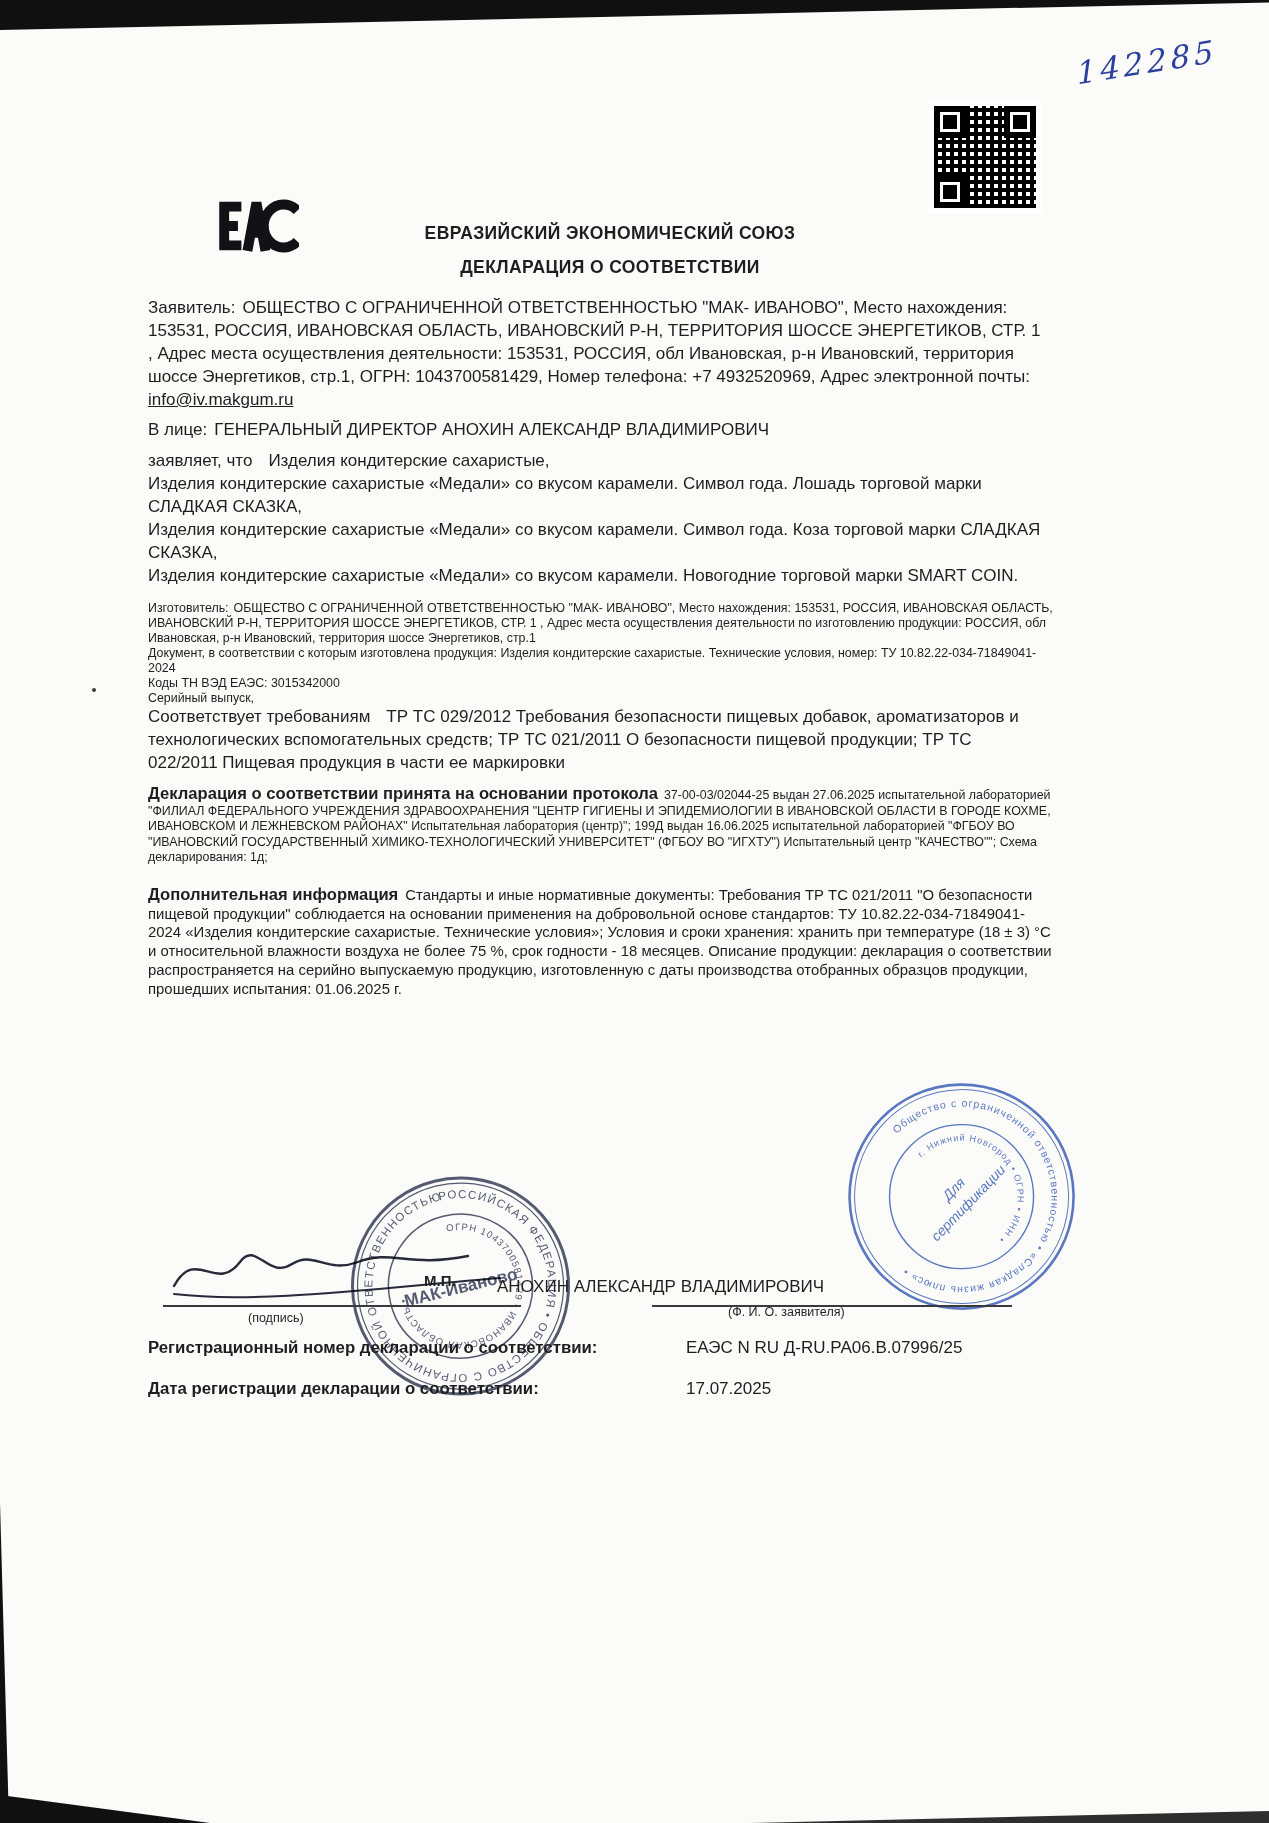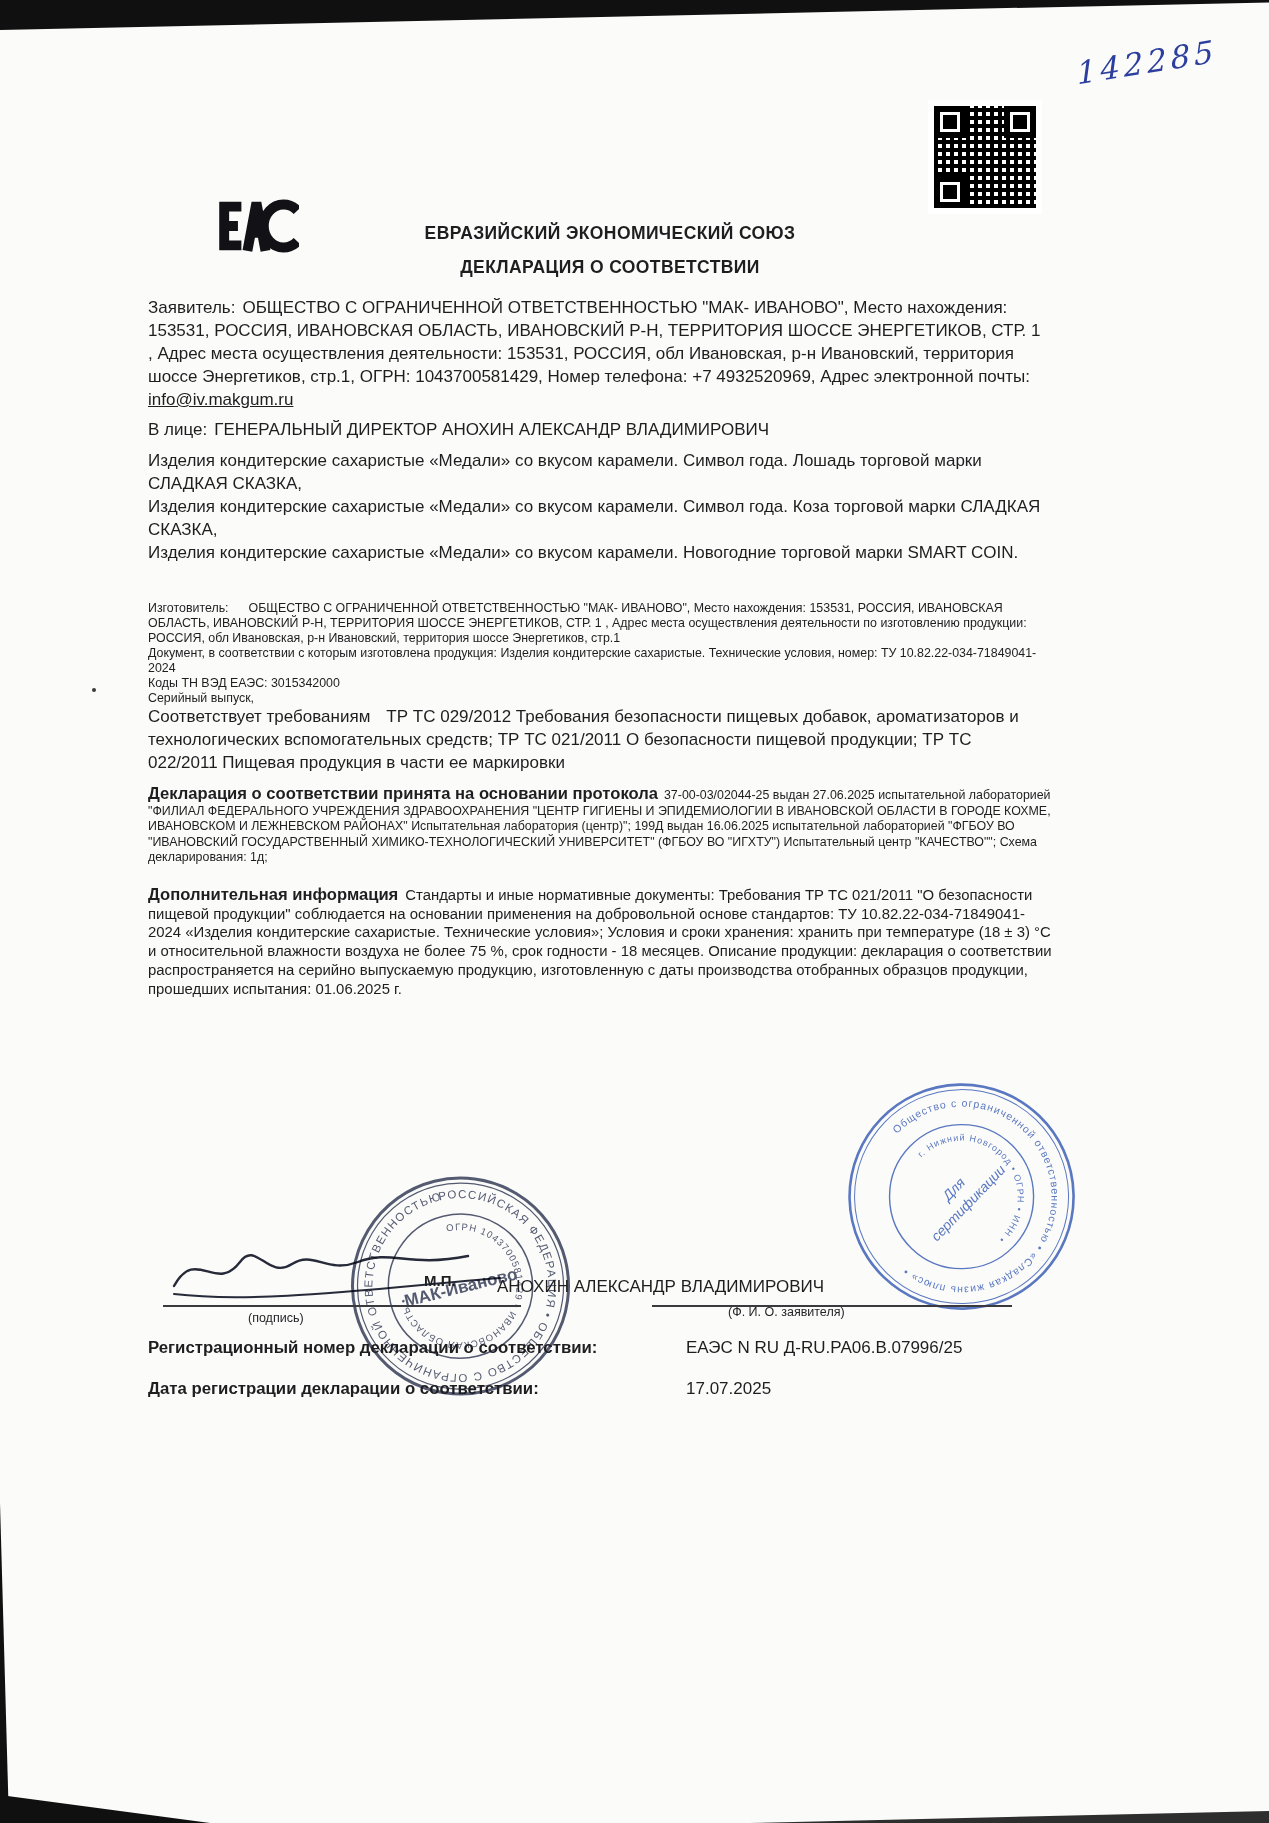--- a/index.html
+++ b/index.html
@@ -5,21 +5,21 @@
   html,body{margin:0;padding:0;background:#141414;}
   .scan{position:relative;width:1269px;height:1823px;overflow:hidden;background:#141414;}
   .page{position:absolute;inset:0;background:#fbfbf9;font-family:"Liberation Sans",sans-serif;color:#1e1e21;}
   .abs{position:absolute;}
   .edge{position:absolute;background:#101010;}
   .title{font-weight:bold;font-size:17.5px;text-align:center;letter-spacing:.4px;}
   .para{font-size:17px;line-height:23px;margin:0;}
   .lbl{font-weight:normal;margin-right:7px;}
   .gap{margin-right:16px;}
   .small-block{font-size:12.4px;line-height:15px;}
-  .small-block .lbl{margin-right:20px;}
+  .small-block .lbl{margin-right:5px;}
   .b-big{font-weight:bold;font-size:16.6px;}
   .email{text-decoration:underline;}
   .validity{font-weight:bold;font-size:16.6px;}
   .caption{font-size:12.5px;color:#26262a;}
   .sigline{border-top:2px solid #3a3a3e;height:0;}
   .reg-label{font-weight:bold;font-size:16.8px;}
   .reg-value{font-size:17px;}
   .hand{font-family:"DejaVu Serif",serif;font-style:italic;font-size:31px;color:#2c3f9e;
         transform:rotate(-9deg) skewX(-6deg);letter-spacing:4px;}
   .qr{background:#fff;box-sizing:border-box;}
@@ -76,20 +76,23 @@
 
     <p class="para abs" style="left:148px;top:296px;width:896px">
       <b class="lbl">Заявитель:</b><span>ОБЩЕСТВО С ОГРАНИЧЕННОЙ ОТВЕТСТВЕННОСТЬЮ  "МАК- ИВАНОВО", Место нахождения: 153531, РОССИЯ,  ИВАНОВСКАЯ ОБЛАСТЬ, ИВАНОВСКИЙ Р-Н, ТЕРРИТОРИЯ ШОССЕ ЭНЕРГЕТИКОВ, СТР. 1 , Адрес места осуществления деятельности: 153531, РОССИЯ, обл Ивановская, р-н Ивановский, территория шоссе Энергетиков, стр.1, ОГРН: 1043700581429, Номер телефона: +7 4932520969, Адрес электронной почты: </span><span class="email">info@iv.makgum.ru</span>
     </p>
 
     <p class="para abs" style="left:148px;top:418px;width:896px">
       <b class="lbl">В лице:</b><span>ГЕНЕРАЛЬНЫЙ ДИРЕКТОР АНОХИН АЛЕКСАНДР ВЛАДИМИРОВИЧ</span>
     </p>
 
     <div class="abs" style="left:148px;top:449px;width:896px">
+      <p class="para">
+        <b class="lbl gap">заявляет, что</b><span>Изделия кондитерские сахаристые,</span>
+      </p>
       <p class="para">Изделия кондитерские сахаристые «Медали» со вкусом карамели. Символ года. Лошадь торговой марки СЛАДКАЯ СКАЗКА,</p>
       <p class="para">Изделия кондитерские сахаристые «Медали» со вкусом карамели. Символ года. Коза торговой марки СЛАДКАЯ СКАЗКА,</p>
       <p class="para">Изделия кондитерские сахаристые «Медали» со вкусом карамели. Новогодние торговой марки SMART COIN.</p>
     </div>
 
     <div class="abs small-block" style="left:148px;top:601px;width:912px">
       <div>
         <b class="lbl">Изготовитель:</b><span>ОБЩЕСТВО С ОГРАНИЧЕННОЙ ОТВЕТСТВЕННОСТЬЮ  "МАК- ИВАНОВО", Место нахождения: 153531, РОССИЯ,  ИВАНОВСКАЯ ОБЛАСТЬ, ИВАНОВСКИЙ Р-Н, ТЕРРИТОРИЯ ШОССЕ ЭНЕРГЕТИКОВ, СТР. 1 , Адрес места осуществления деятельности по изготовлению продукции: РОССИЯ, обл Ивановская, р-н Ивановский, территория шоссе Энергетиков, стр.1</span>
       </div>
       <div>Документ, в соответствии с которым изготовлена продукция: Изделия кондитерские сахаристые. Технические условия, номер: ТУ 10.82.22-034-71849041-2024</div>

